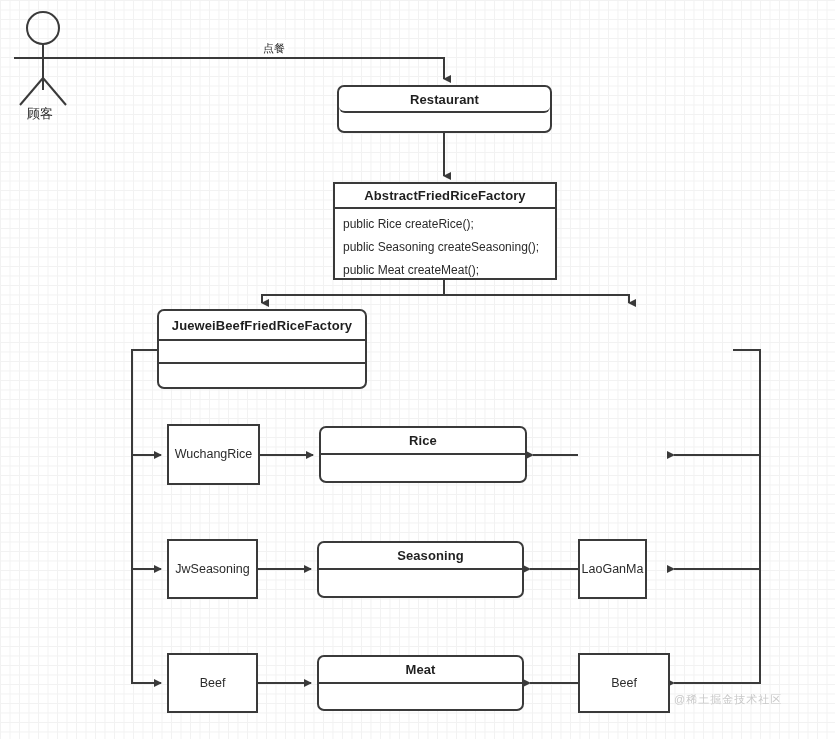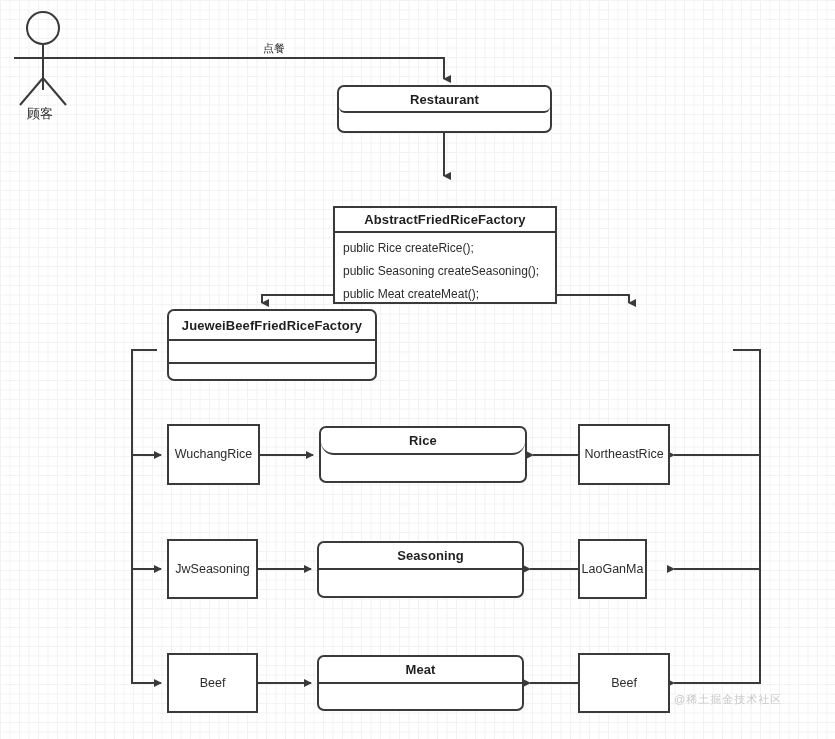--- a/index.html
+++ b/index.html
@@ -145,38 +145,38 @@
   </svg>
 
   <div class="actor-label" style="left:27px; top:105px;">顾客</div>
   <div class="edge-label" style="left:260px; top:40px;">点餐</div>
 
   <div class="node rounded" style="left:337px; top:85px; width:215px; height:48px;">
     <div class="cell hdr div-below" style="height:26px;border-radius:6px;">Restaurant</div>
     <div class="cell plain" style="flex:1;"></div>
   </div>
 
-  <div class="node" style="left:333px; top:182px; width:224px; height:98px;margin-top:24px;">
+  <div class="node" style="left:333px; top:182px; width:224px; height:98px;">
     <div class="cell hdr div-below" style="height:25px;">AbstractFriedRiceFactory</div>
     <div class="cell methods" style="flex:1;">
       <span class="m">public Rice createRice();</span>
       <span class="m">public Seasoning createSeasoning();</span>
       <span class="m">public Meat createMeat();</span>
     </div>
   </div>
 
-  <div class="node rounded" style="left:167px; top:309px; width:210px; height:72px;text-align:right;">
+  <div class="node rounded" style="left:157px; top:309px; width:210px; height:80px;text-align:right;">
     <div class="cell hdr div-below" style="height:30px;">JueweiBeefFriedRiceFactory</div>
     <div class="cell plain div-below" style="height:23px;"></div>
     <div class="cell plain" style="flex:1;"></div>
   </div>
 
 
   <div class="node rounded" style="left:319px; top:426px; width:208px; height:57px;">
-    <div class="cell hdr div-below" style="height:27px;border-radius:13px;">Rice</div>
+    <div class="cell hdr div-below" style="height:27px;">Rice</div>
     <div class="cell plain" style="flex:1;"></div>
   </div>
 
   <div class="node rounded" style="left:317px; top:541px; width:207px; height:57px;">
     <div class="cell hdr div-below" style="height:27px;padding-left:20px;">Seasoning</div>
     <div class="cell plain" style="flex:1;"></div>
   </div>
 
   <div class="node rounded" style="left:317px; top:655px; width:207px; height:56px;">
     <div class="cell hdr div-below" style="height:27px;">Meat</div>
@@ -186,23 +186,20 @@
   <div class="node" style="left:167px; top:424px; width:93px; height:61px;">
     <div class="cell plain" style="flex:1;">WuchangRice</div>
   </div>
   <div class="node" style="left:167px; top:539px; width:91px; height:60px;">
     <div class="cell plain" style="flex:1;">JwSeasoning</div>
   </div>
   <div class="node" style="left:167px; top:653px; width:91px; height:60px;">
     <div class="cell plain" style="flex:1;">Beef</div>
   </div>
 
-  <div class="node" style="left:578px; top:424px; width:92px; height:61px;">
-    <div class="cell plain" style="flex:1;">NortheastRice</div>
-  </div>
   <div class="node" style="left:578px; top:539px; width:69px; height:60px;">
     <div class="cell plain" style="flex:1;">LaoGanMa</div>
   </div>
   <div class="node" style="left:578px; top:653px; width:92px; height:60px;">
     <div class="cell plain" style="flex:1;">Beef</div>
   </div>
 
   <div class="watermark" style="left:655px; top:692px;">@稀土掘金技术社区</div>
 
 </div>

